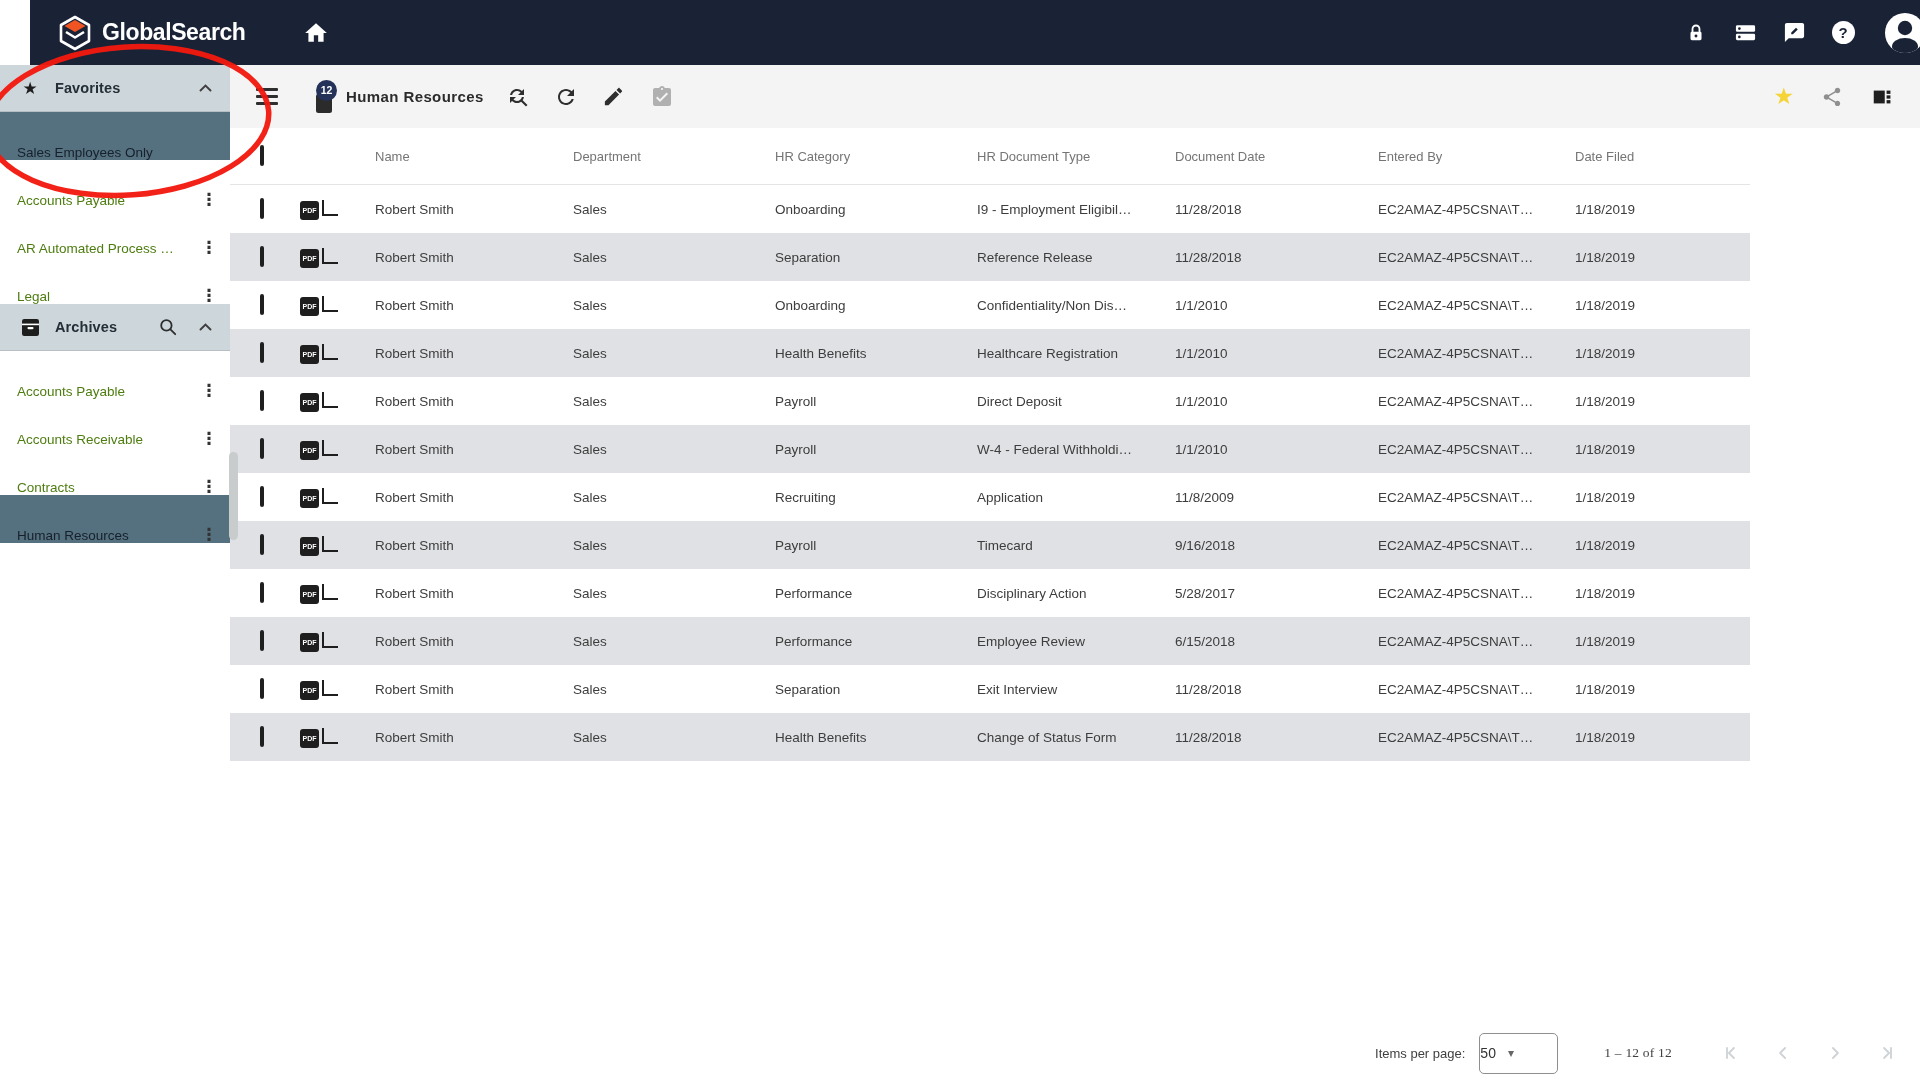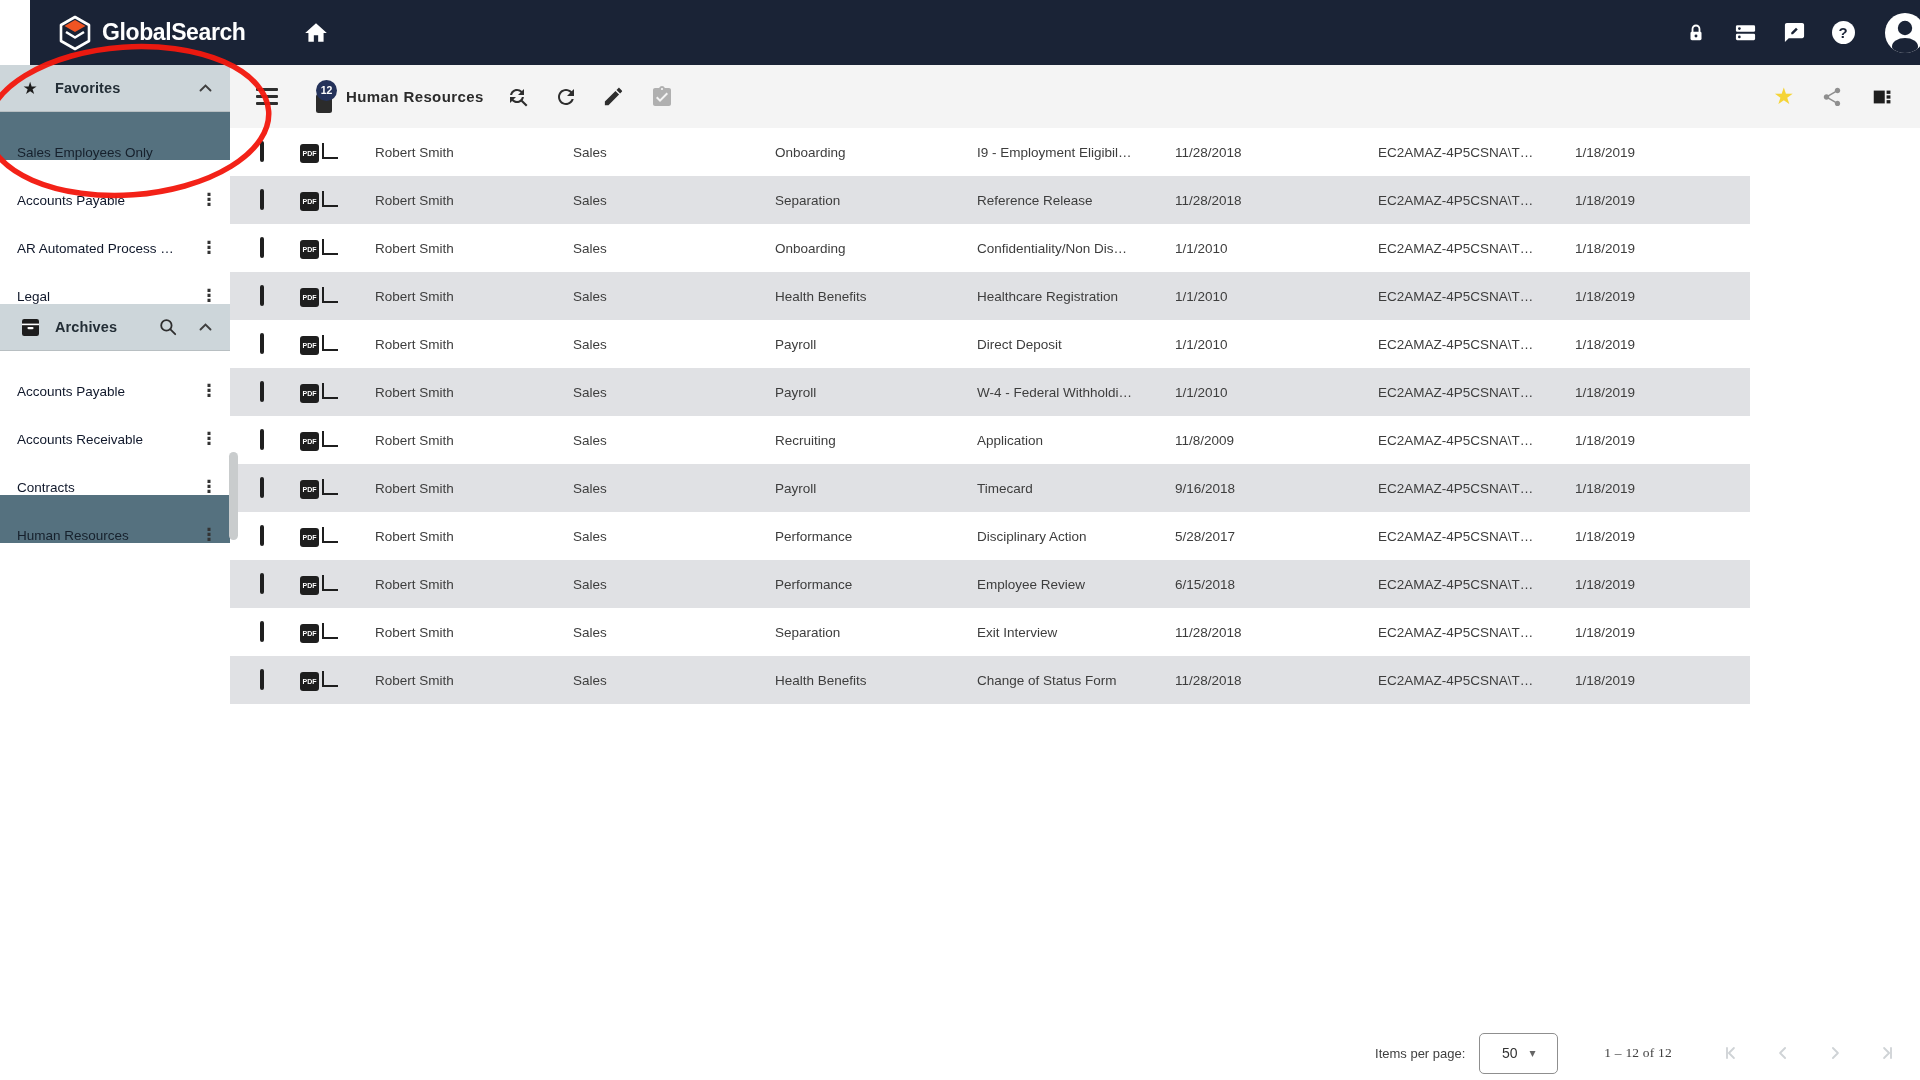--- a/index.html
+++ b/index.html
@@ -22,21 +22,21 @@
   .sidebar { position:absolute; left:0; top:65px; width:230px; height:1015px; background:#fff; z-index:2; }
   .side-header { height:47px; background:#cdd6da; display:flex; align-items:center; padding:0 18px 0 20px;
                  border-bottom:1px solid #b8bfc2; cursor:pointer; }
   .sh-icon { width:20px; display:flex; align-items:center; justify-content:center; margin-right:15px; }
   .star-glyph { font-size:17px; color:#1d1d1d; line-height:1; }
   .sh-label { font-size:14.5px; color:#232e36; font-weight:bold; letter-spacing:.1px; flex:0 0 auto; }
   .sh-spacer { flex:1; }
   .sh-search { margin-right:22px; display:flex; align-items:center; }
   .chevron { display:flex; align-items:center; }
   .side-item { height:48px; display:flex; align-items:flex-end; padding:0 12px 0 17px; cursor:pointer; background:#fff; }
-  .side-item .si-label { font-size:13.5px; color:#0f172a; flex:1; white-space:nowrap; overflow:hidden; }
+  .side-item .si-label { font-size:13.5px; color:#4d7c0f; flex:1; white-space:nowrap; overflow:hidden; }
   .side-item.active { background:#55717f; }
   .side-item.active .si-label { color:#16202c; }
   .kebab { width:18px; text-align:center; font-size:17px; font-weight:bold; color:#333; cursor:pointer;
            line-height:1; letter-spacing:0; }
   .side-scroll-thumb { position:absolute; left:229px; top:452px; width:9px; height:88px; background:#c9cccd;
                        border-radius:5px; z-index:3; cursor:pointer; }
 
   
   .annotation { position:absolute; left:-15px; top:40px; width:310px; height:170px; z-index:10; pointer-events:none; }
 
@@ -68,21 +68,21 @@
   .pdf-icon { position:relative; width:27px; height:26px; margin-left:12px; cursor:pointer; }
   .pdf-back { position:absolute; left:2px; bottom:1px; width:16px; height:16px;
               border-left:2.5px solid #1e1e1e; border-bottom:2.5px solid #1e1e1e; }
   .pdf-front { position:absolute; right:1px; top:1px; width:19px; height:19px; background:#1e1e1e; border-radius:3px;
                color:#fff; font-size:7px; font-weight:bold; display:flex; align-items:center; justify-content:center; }
 
   
   .pagination { position:absolute; right:22px; top:965px; height:46px; display:flex; align-items:center; }
   .pp-label { font-size:13px; color:#3f3f3f; }
   .pp-select { margin-left:14px; width:79px; height:41px; border:1px solid #8f8f8f; border-radius:5px;
-               display:flex; align-items:center; justify-content:center; gap:12px; cursor:pointer; background:#fff; }
+               display:flex; align-items:center; justify-content:flex-start; gap:12px; cursor:pointer; background:#fff; }
   .pp-size { font-size:14px; color:#333; }
   .pp-caret { font-size:12px; color:#666; }
   .pp-range { margin-left:46px; font-size:13.5px; color:#3f3f3f; letter-spacing:.2px;font-family:Liberation Serif, serif; }
   .pager { display:flex; align-items:center; gap:30px; margin-left:48px; }
   .pg-btn { width:22px; height:22px; display:flex; align-items:center; justify-content:center; cursor:default; }
 </style>
 </head>
 <body>
 
 <header class="topbar">
@@ -263,20 +263,31 @@
         <svg width="22" height="22" viewBox="0 0 24 24">
           <rect x="3" y="5" width="12" height="14" fill="#1f1f1f"></rect>
           <rect x="17" y="5" width="4.2" height="3.6" fill="#1f1f1f"></rect>
           <rect x="17" y="10.2" width="4.2" height="3.6" fill="#1f1f1f"></rect>
           <rect x="17" y="15.4" width="4.2" height="3.6" fill="#1f1f1f"></rect>
         </svg>
       </div>
     </div>
   </div>
 
+  <div class="grid thead">
+    <div><span class="cb"></span></div>
+    <div></div>
+    <div class="hcell">Name</div>
+    <div class="hcell">Department</div>
+    <div class="hcell">HR Category</div>
+    <div class="hcell">HR Document Type</div>
+    <div class="hcell">Document Date</div>
+    <div class="hcell">Entered By</div>
+    <div class="hcell">Date Filed</div>
+  </div>
 
   <div class="tbody">
 
       <div class="grid trow">
         <div><span class="cb"></span></div>
         <div>
           <span class="pdf-icon">
             <span class="pdf-back"></span>
             <span class="pdf-front">PDF</span>
           </span>

